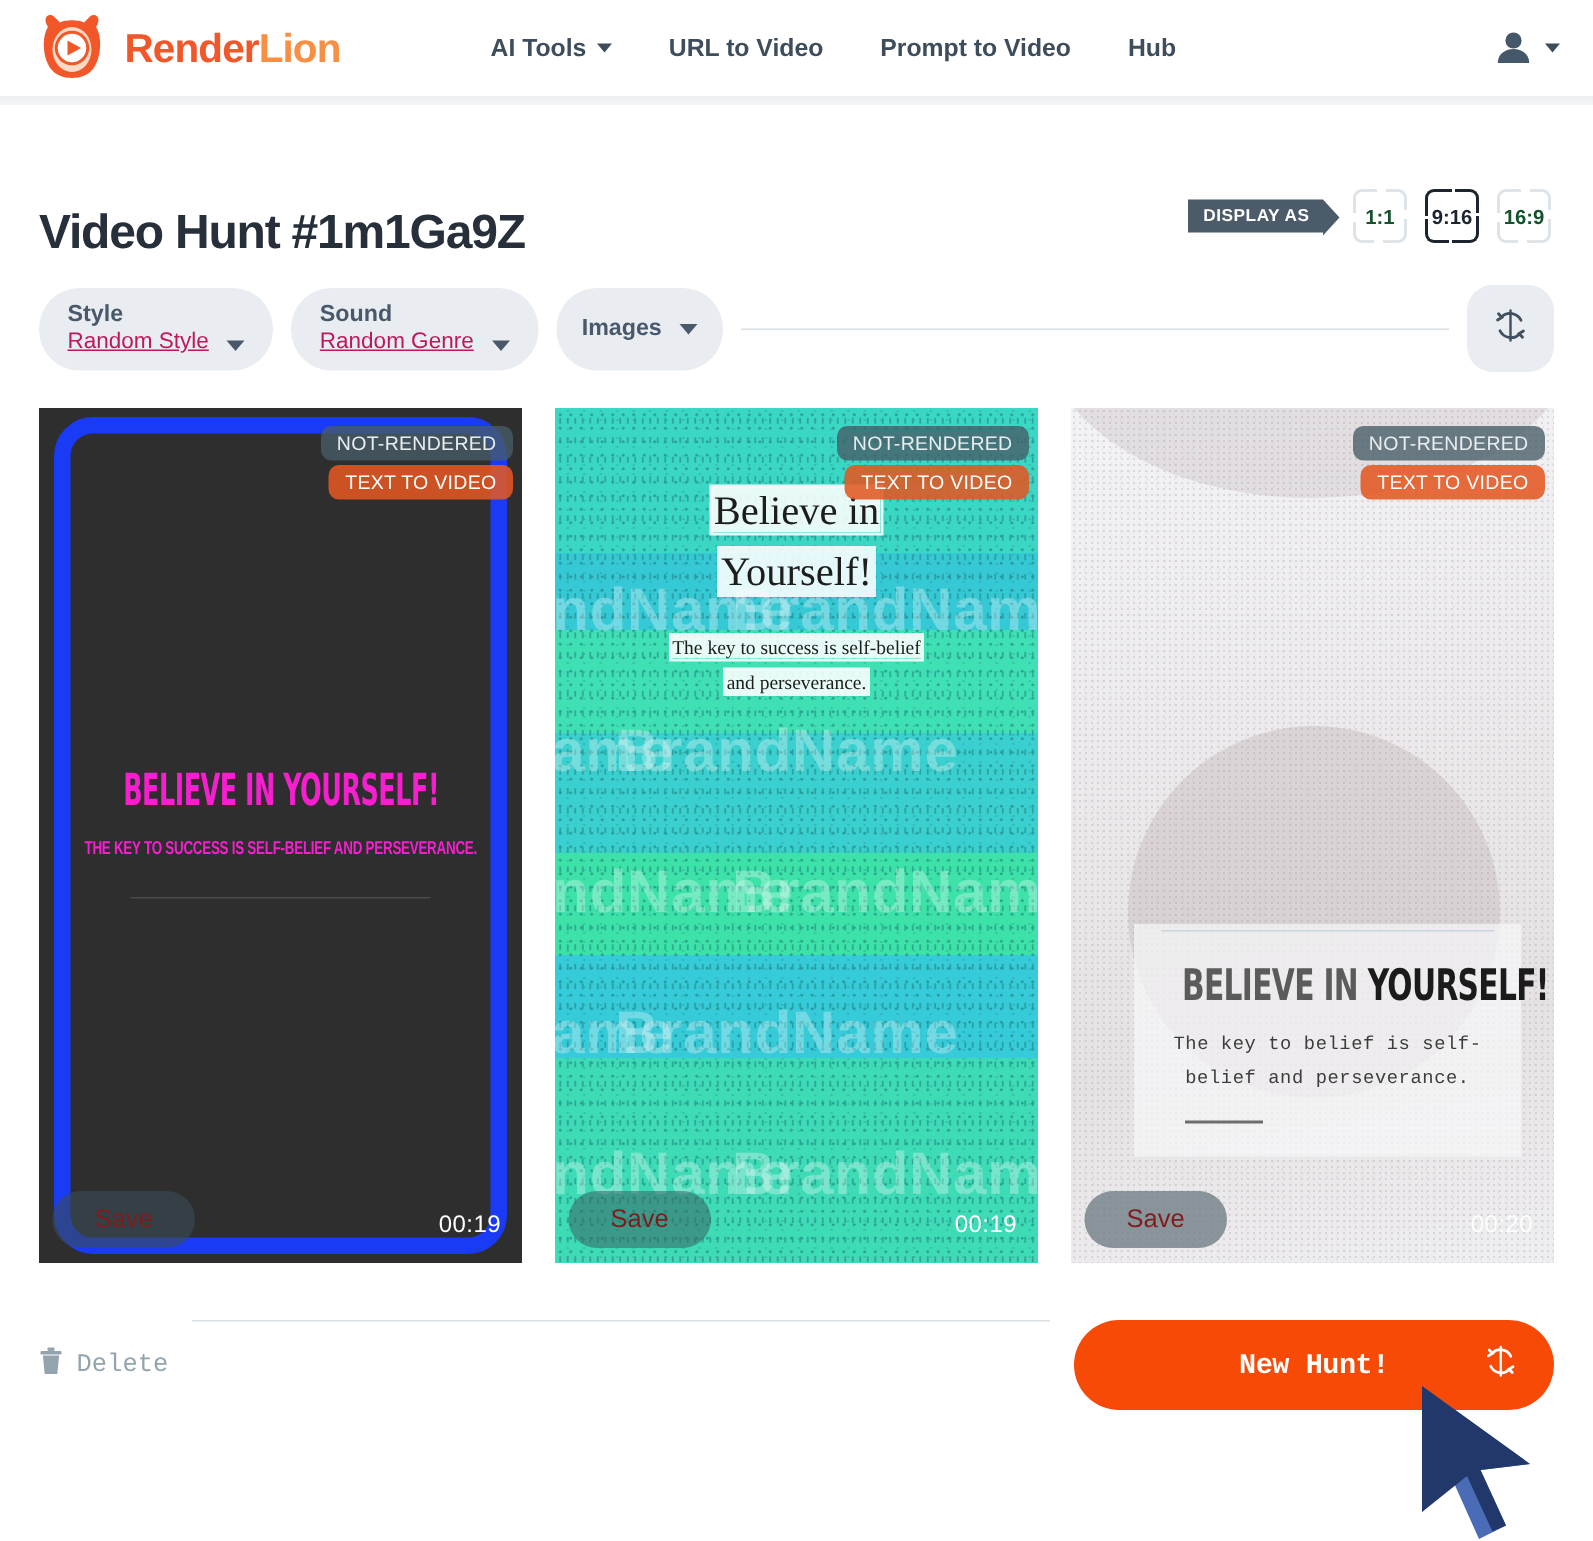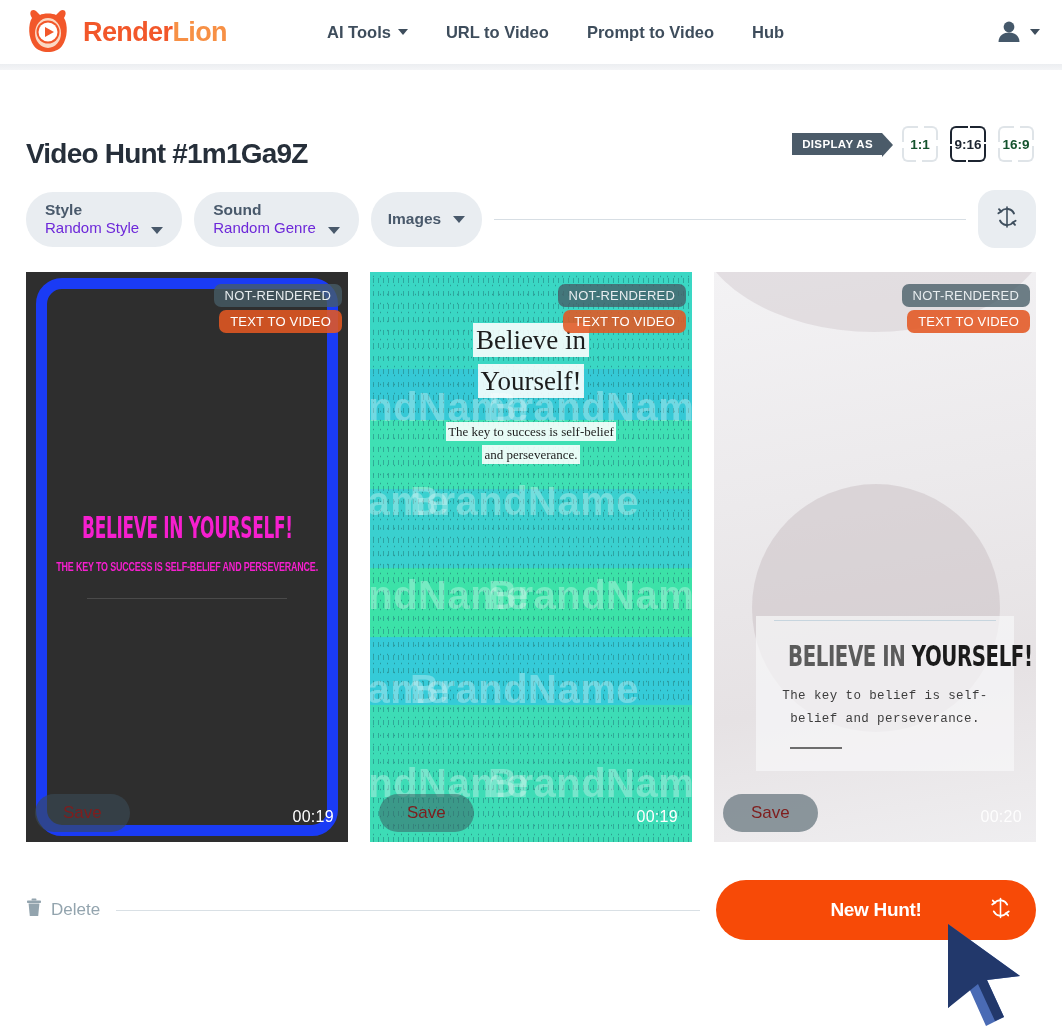--- a/index.html
+++ b/index.html
@@ -65,21 +65,21 @@
   .account svg { display: block; }
 
   
   .page-head {
     display: flex; align-items: center;
     padding: 0 26px;
     margin-top: 52px;
     height: 56px;
   }
   .page-title {
-    font-size: 28px;
+    font-size: 32px;
     font-weight: bold;
     color: #262f3a;
     letter-spacing: -0.8px;
     margin-top: 20px;
   }
   .display-group {
     margin-left: auto;
     display: flex; align-items: center; gap: 8px;
   }
   .display-tag {
@@ -143,21 +143,21 @@
     background: #e9edf1;
     border-radius: 27px;
     height: 55px;
     display: flex; align-items: center;
     padding: 0 19px;
     cursor: pointer;
     gap: 12px;
   }
   .pill-labels { display: flex; flex-direction: column; justify-content: center; }
   .pill-title { font-size: 15.5px; font-weight: bold; color: #49596b; line-height: 1.25; }
-  .pill-value { font-size: 15px; color: #6d28d9; line-height: 1.25; }
+  .pill-value { font-size: 15px; color: #be185d; line-height: 1.25; text-decoration: underline; }
   .pill-caret {
     width: 0; height: 0;
     border-left: 6px solid transparent;
     border-right: 6px solid transparent;
     border-top: 7px solid #49596b;
     align-self: flex-end;
     margin-bottom: 13px;
   }
   .pill.simple { padding: 0 17px; }
   .pill.simple .pill-caret { align-self: center; margin-bottom: 0; }
@@ -391,25 +391,26 @@
   .c3-rule {
     width: 52px; height: 2px;
     background: #6d6d6d;
     margin: 16px 0 0 16px;
   }
   .c3 .save-btn { background: rgba(105,120,128,0.75); }
   .c3 .duration { color: rgba(255,255,255,0.9); }
 
   
   .bottom-bar {
-    display: flex; align-items: center;
+    display: flex; 
     padding: 0 26px;
     margin-top: 38px;
     gap: 16px;
     height: 60px;
+    font-family: Liberation Mono, monospace;
   }
   .delete-btn {
     display: flex; align-items: center; gap: 9px;
     color: #93a4ae;
     font-size: 17px;
     cursor: pointer;
   }
   .bottom-line { flex: 1; height: 1px; background: #d9e0e5; }
   .new-hunt {
     width: 320px; height: 60px;

